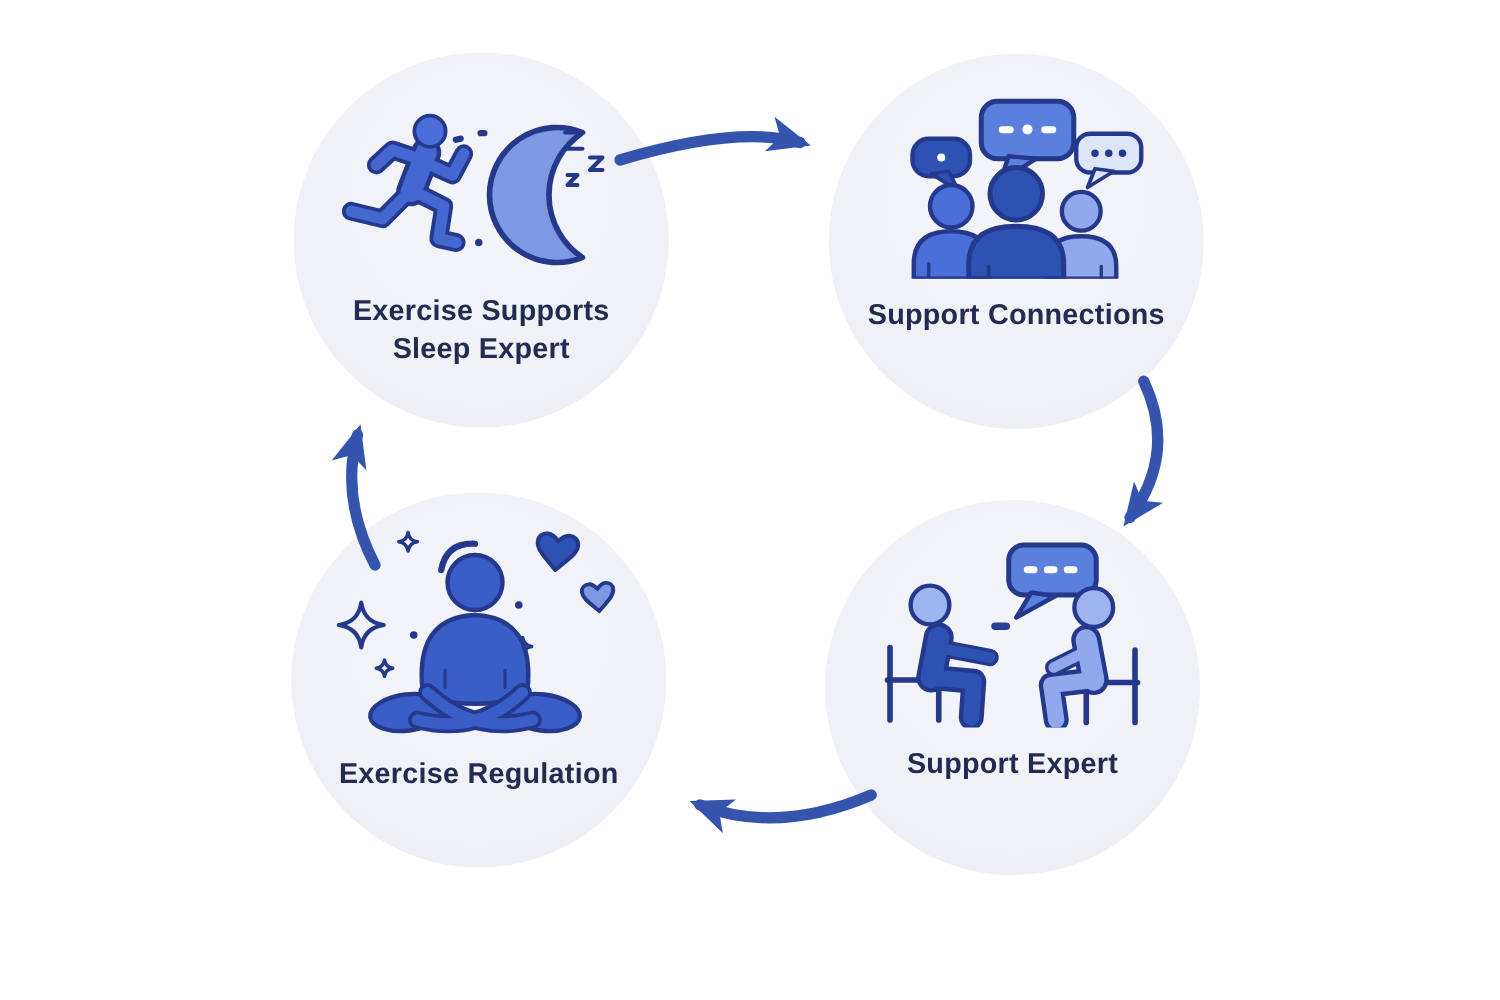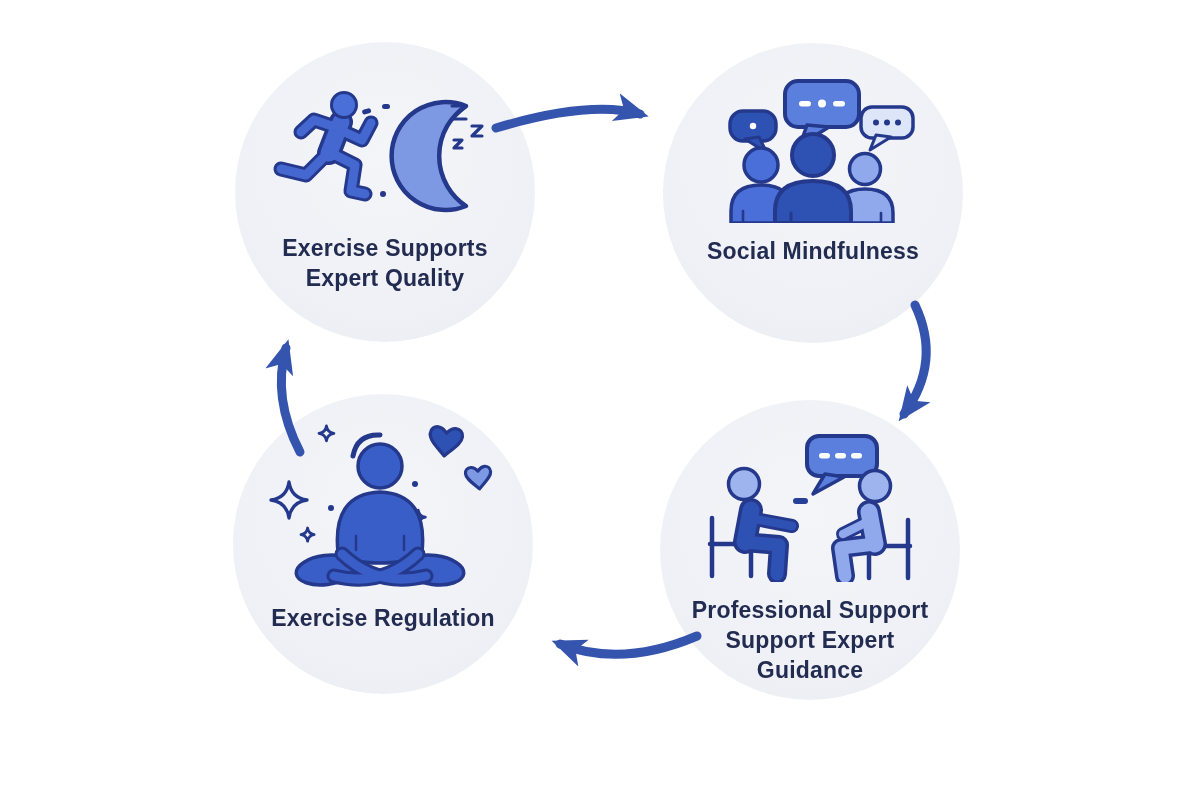--- a/index.html
+++ b/index.html
@@ -61,21 +61,21 @@
         <path d="M71,32 L59,63" stroke-width="17"></path>
         <path d="M68,38 L44,30 L31,42" stroke-width="9"></path>
         <path d="M70,40 L92,50 L101,33" stroke-width="9"></path>
         <path d="M59,62 L85,75 L81,101 L95,104" stroke-width="9"></path>
         <path d="M59,62 L36,85 L11,79" stroke-width="9"></path>
       </g>
       <circle cx="74" cy="15" r="12.5" fill="#4a6fd8" stroke="#24388c" stroke-width="3"></circle>
     </svg>
     <div class="caption">
       <span>Exercise Supports</span>
-      <span>Expert Quality</span>
+      <span>Sleep Expert</span>
     </div>
   </div>
 
   <div class="node node-social">
     <svg class="icon" width="220" height="150" viewBox="0 0 220 150">
 
       <g>
         <rect x="27" y="38" width="46" height="30" rx="13" fill="#2e52b4" stroke="#24388c" stroke-width="3.5"></rect>
         <path d="M56,64 L64,80 L42,66 Z" fill="#2e52b4" stroke="#24388c" stroke-width="3" stroke-linejoin="round"></path>
         <circle cx="50" cy="53" r="3.2" fill="#ffffff"></circle>
@@ -103,21 +103,21 @@
       <circle cx="162" cy="96" r="15.5" fill="#8fa9ec" stroke="#24388c" stroke-width="3.5"></circle>
       <path d="M134,150 L134,140 Q134,116 162,116 Q190,116 190,140 L190,150 Z" fill="#8fa9ec" stroke="#24388c" stroke-width="3.5" stroke-linejoin="round"></path>
 
       <circle cx="110" cy="82" r="21" fill="#2e52b4" stroke="#24388c" stroke-width="4"></circle>
       <path d="M72,150 L72,138 Q72,108 110,108 Q148,108 148,138 L148,150 Z" fill="#2e52b4" stroke="#24388c" stroke-width="4" stroke-linejoin="round"></path>
       <path d="M88,140 V150" stroke="#24388c" stroke-width="3" stroke-linecap="round"></path>
       <path d="M40,138 V148" stroke="#24388c" stroke-width="2.6" stroke-linecap="round"></path>
       <path d="M178,140 V149" stroke="#24388c" stroke-width="2.6" stroke-linecap="round"></path>
     </svg>
     <div class="caption">
-      <span>Social Mindfulness</span>
+      <span>Support Connections</span>
     </div>
   </div>
 
   <div class="node node-professional">
     <svg class="icon" width="230" height="150" viewBox="0 0 230 150">
 
       <g>
         <rect x="112" y="4" width="70" height="40" rx="12" fill="#5b7fdd" stroke="#24388c" stroke-width="4"></rect>
         <path d="M130,42 L118,62 L149,45 Z" fill="#5b7fdd" stroke="#24388c" stroke-width="3.5" stroke-linejoin="round"></path>
         <rect x="124" y="21" width="11" height="5.5" rx="2.75" fill="#ffffff"></rect>
@@ -161,23 +161,21 @@
         </g>
         <g stroke="#8fa9ec">
           <path d="M174,80 L180,112" stroke-width="17"></path>
           <path d="M180,112 L146,116 L150,144" stroke-width="13"></path>
           <path d="M176,88 L148,102" stroke-width="8.5"></path>
         </g>
       </g>
       <circle cx="180" cy="54" r="15.5" fill="#9db4ee" stroke="#24388c" stroke-width="3.5"></circle>
     </svg>
     <div class="caption">
-      <span>Professional Support</span>
       <span>Support Expert</span>
-      <span>Guidance</span>
     </div>
   </div>
 
   <div class="node node-mindfulness">
     <svg class="icon" width="240" height="168" viewBox="0 0 240 168">
 
       <g stroke="#24388c" fill="none" stroke-linejoin="round">
         <path d="M12,0 Q13.5,10.5 24,12 Q13.5,13.5 12,24 Q10.5,13.5 0,12 Q10.5,10.5 12,0 Z" transform="translate(56,4) scale(0.62)" stroke-width="4.5"></path>
         <path d="M12,0 Q13.5,10.5 24,12 Q13.5,13.5 12,24 Q10.5,13.5 0,12 Q10.5,10.5 12,0 Z" transform="translate(8,60) scale(1.5)" stroke-width="2.2"></path>
         <path d="M12,0 Q13.5,10.5 24,12 Q13.5,13.5 12,24 Q10.5,13.5 0,12 Q10.5,10.5 12,0 Z" transform="translate(38,106) scale(0.55)" stroke-width="5"></path>

